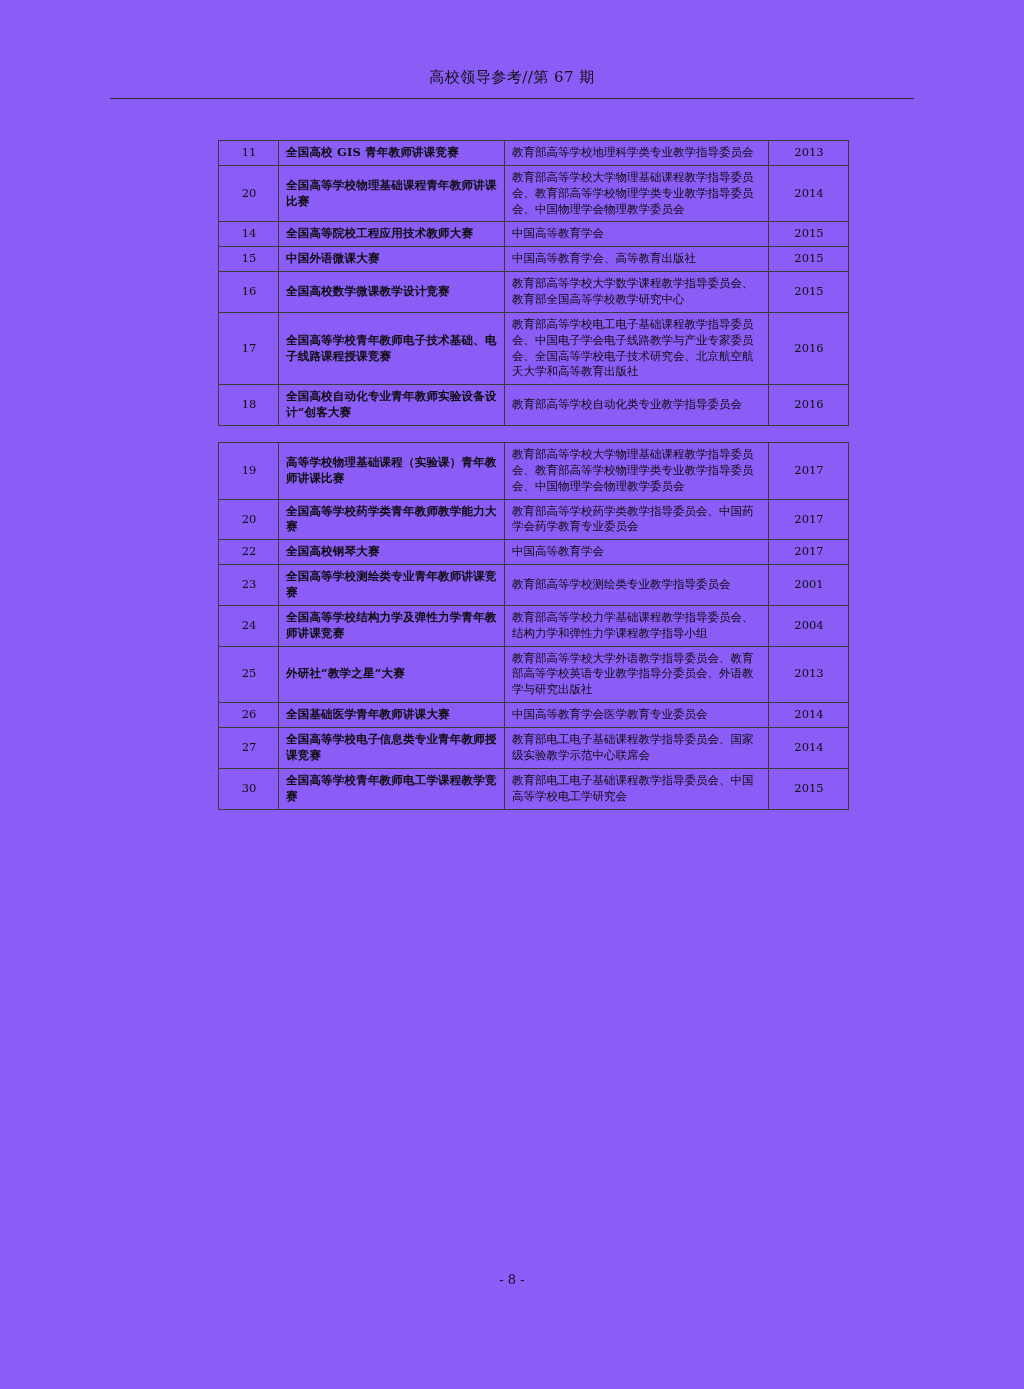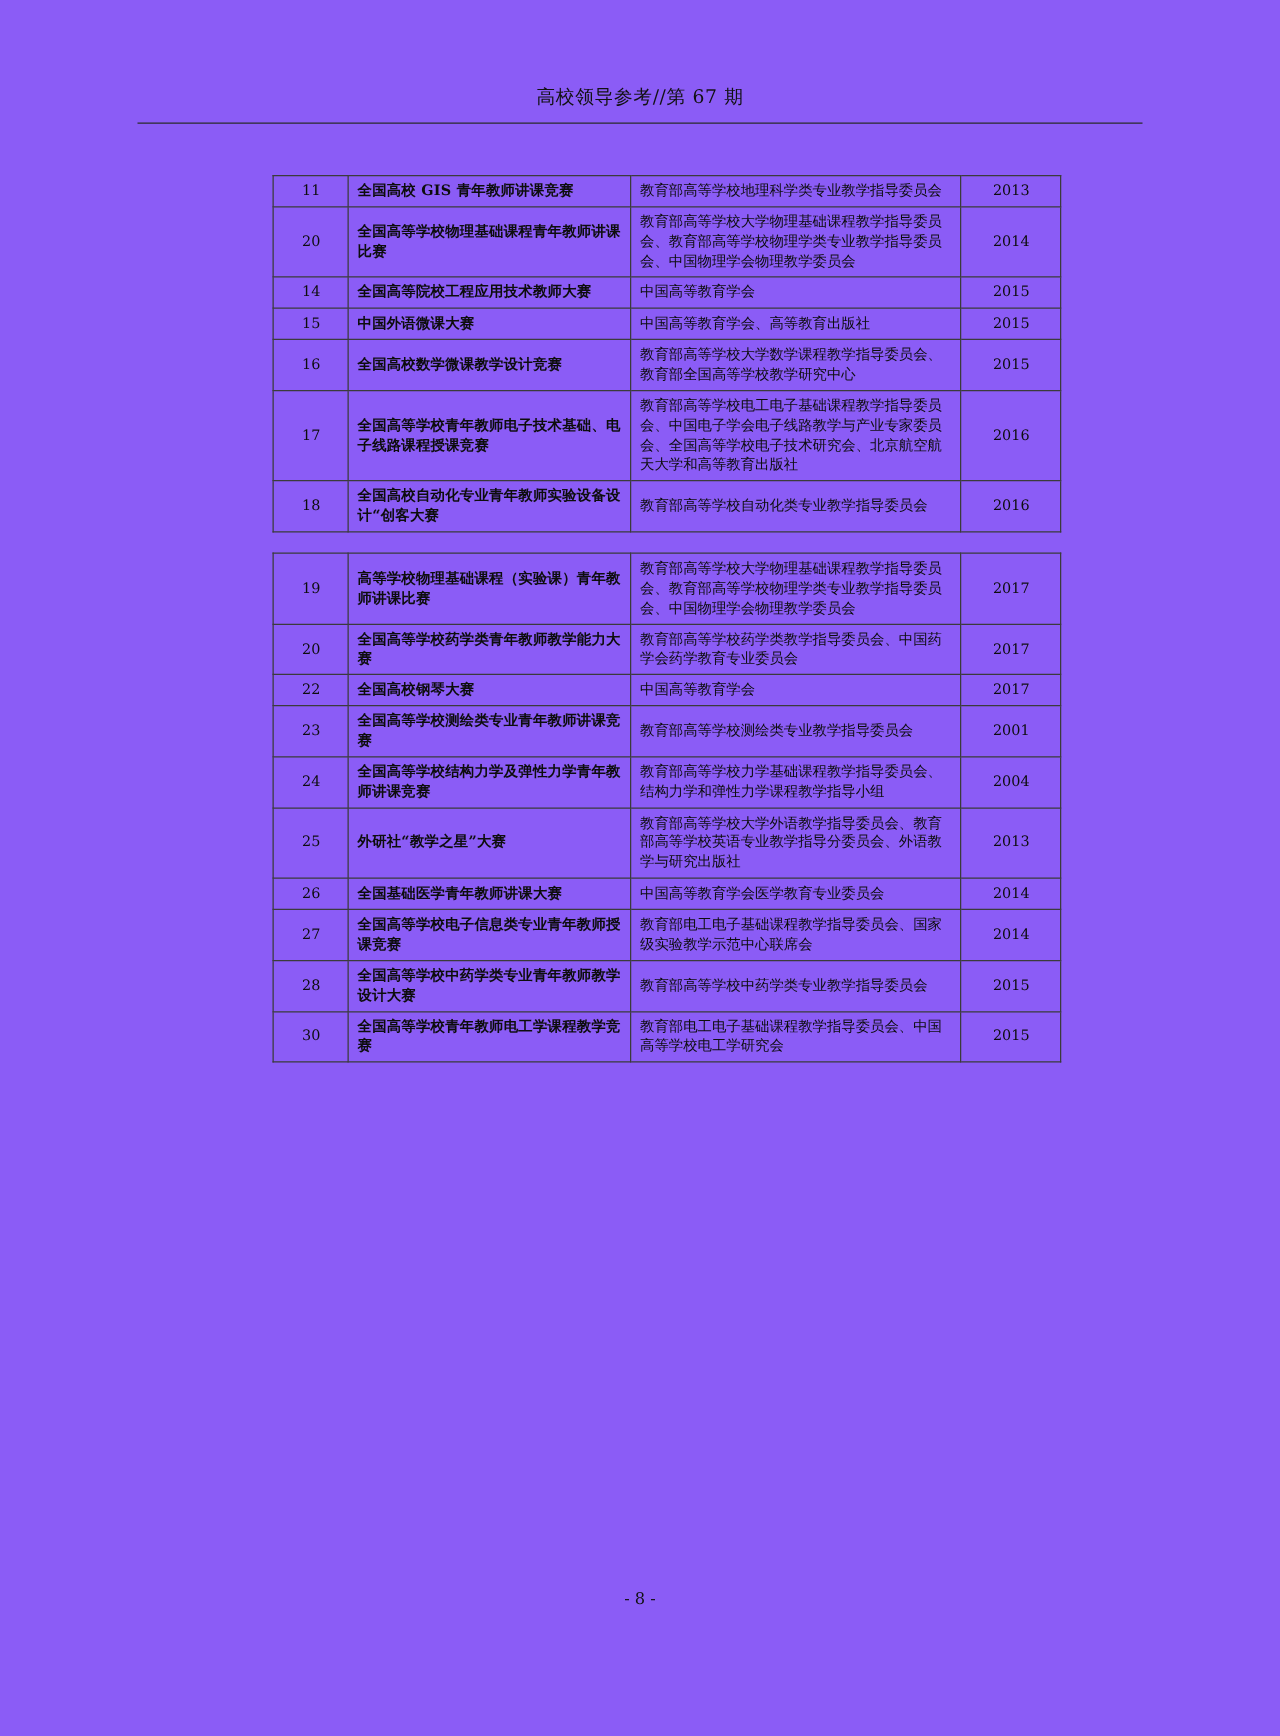--- a/index.html
+++ b/index.html
@@ -197,26 +197,20 @@
               <td class="col-org">中国高等教育学会医学教育专业委员会</td>
               <td class="col-year">2014</td>
             </tr>
             <tr>
               <td class="col-no">27</td>
               <td class="col-name">全国高等学校电子信息类专业青年教师授课竞赛</td>
               <td class="col-org">教育部电工电子基础课程教学指导委员会、国家级实验教学示范中心联席会</td>
               <td class="col-year">2014</td>
             </tr>
             <tr>
-              <td class="col-no">28</td>
-              <td class="col-name">全国高等学校中药学类专业青年教师教学设计大赛</td>
-              <td class="col-org">教育部高等学校中药学类专业教学指导委员会</td>
-              <td class="col-year">2015</td>
-            </tr>
-            <tr>
               <td class="col-no">30</td>
               <td class="col-name">全国高等学校青年教师电工学课程教学竞赛</td>
               <td class="col-org">教育部电工电子基础课程教学指导委员会、中国高等学校电工学研究会</td>
               <td class="col-year">2015</td>
             </tr>
           </tbody>
       </table>
     </div>
 
   </div>

